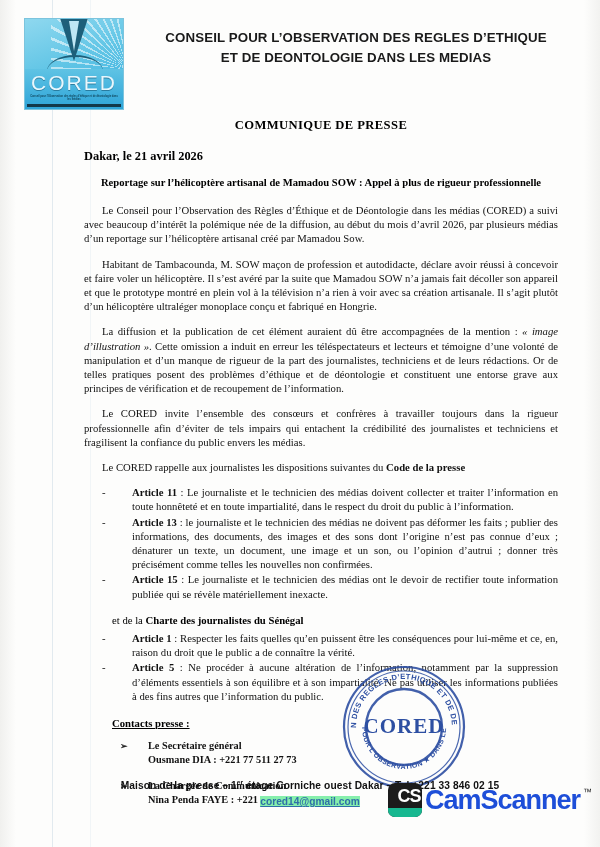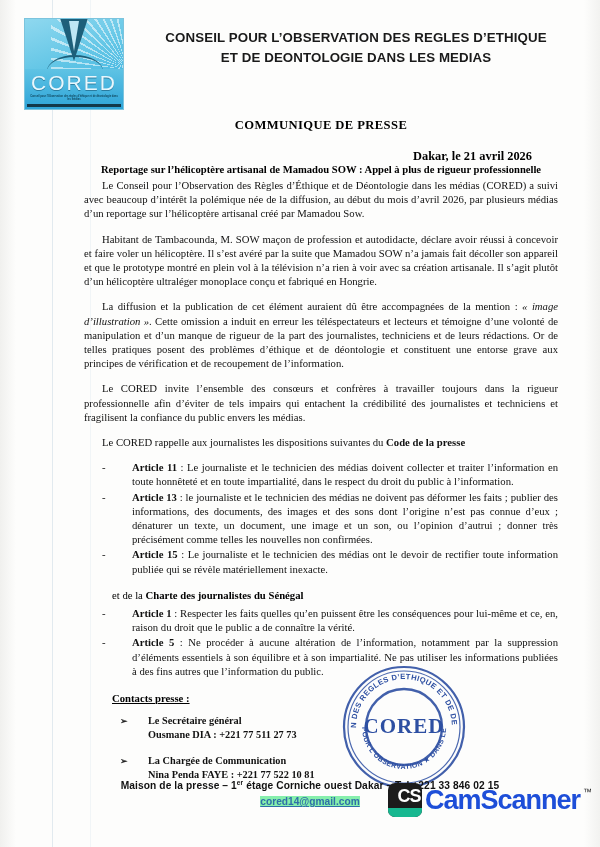--- a/index.html
+++ b/index.html
@@ -141,30 +141,30 @@
     top: 118px;
   }
   .comm-title {
     text-align: center;
     font-weight: bold;
     font-size: 12.6px;
     letter-spacing: .4px;
     margin-bottom: 16px;
   }
   .dateline {
-    text-align: right;
     font-weight: bold;
     font-size: 12.4px;
+    margin-bottom: 13px;
     padding-right: 26px;
   }
   .subject {
     text-align: center;
     font-weight: bold;
     font-size: 10.6px;
-    margin-bottom: 3px;
+    margin-bottom: 15px;
   }
   p.para {
     margin: 0 0 11px 0;
     font-size: 10.7px;
     line-height: 14.2px;
     text-align: justify;
     text-indent: 18px;
     color: #111;
   }
   .it { font-style: italic; }

